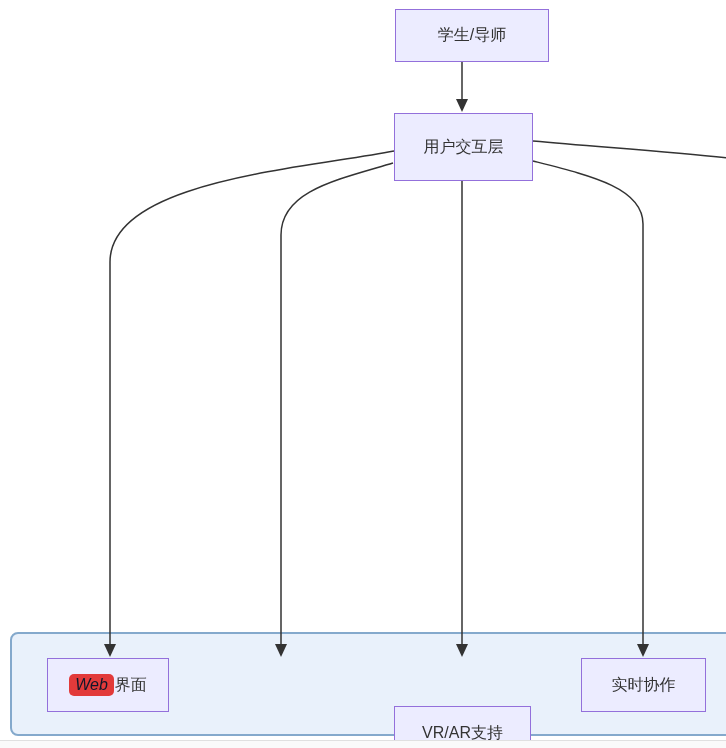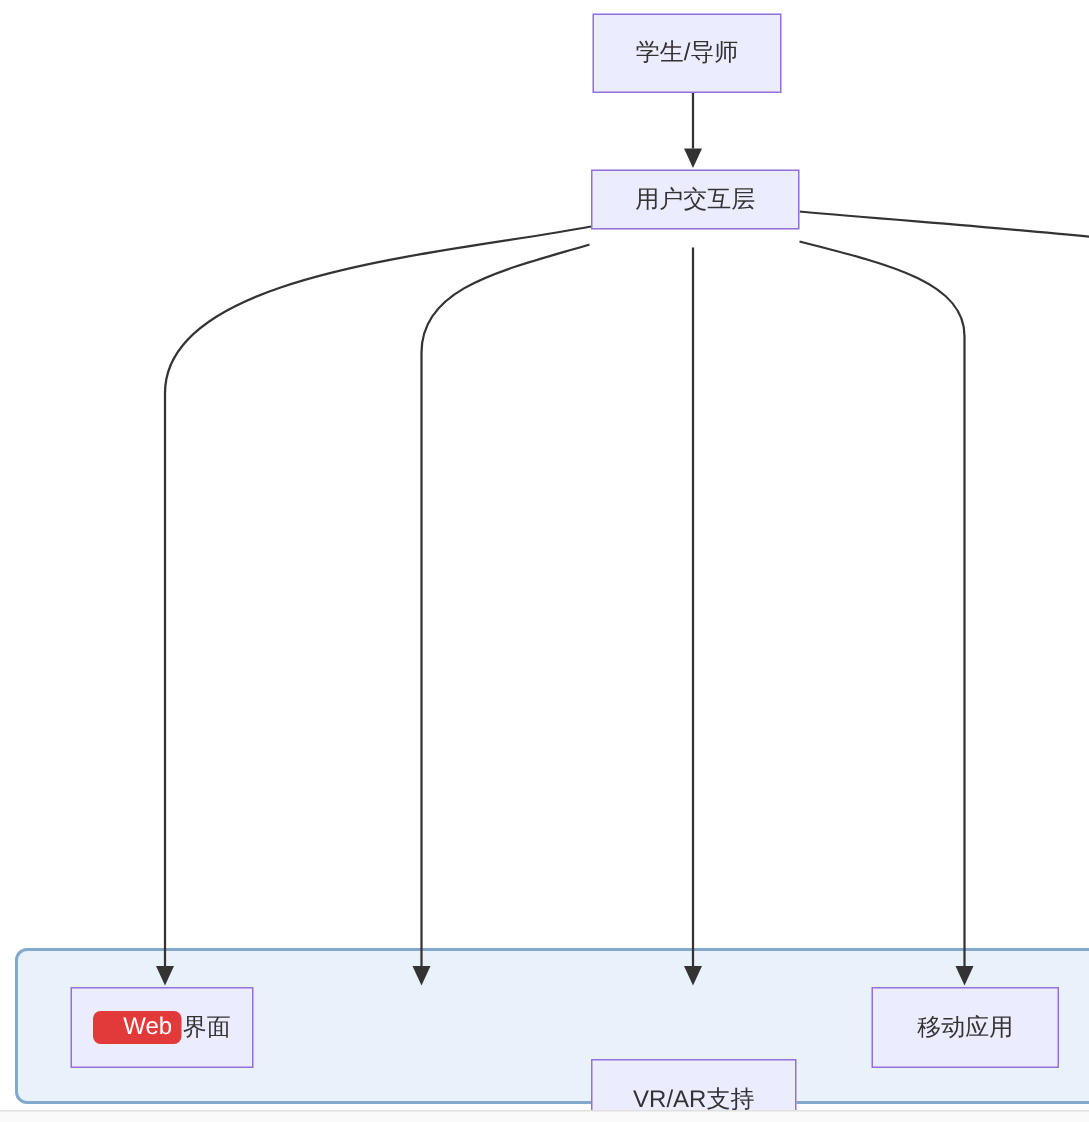--- a/index.html
+++ b/index.html
@@ -34,32 +34,33 @@
     box-sizing:border-box;
     background:#ECECFF;
     border:1.5px solid #9370DB;
     display:flex;
     align-items:center;
     justify-content:center;
     font-size:16px;
     color:#333333;
     white-space:nowrap;
   }
-  .n-student{left:395px;top:9px;width:126px;height:53px;}
-  .n-interaction{left:394px;top:113px;width:139px;height:40px;}
+  .n-student{left:395px;top:9px;width:154px;height:53px;}
+  .n-interaction{left:394px;top:113px;width:139px;height:68px;}
   .n-web{left:47px;top:658px;width:122px;height:54px;}
   .n-mobile{left:219px;top:658px;width:123px;height:54px;}
   .n-vr{left:394px;top:658px;width:137px;height:54px;margin-top:48px;}
   .n-realtime{left:581px;top:658px;width:125px;height:54px;}
   .web-badge{
     display:inline-block;
     background:#E23A3A;
-    color:#ffffff;
+    color:#0f172a;
+    font-style:italic;
     border-radius:5px;
-    padding:2px 6px 3px 20px;
+    padding:2px 6px 3px 6px;
     margin-right:1px;
     line-height:1.1;
   }
   .bottom-strip{
     position:absolute;
     left:0;top:740px;
     width:726px;height:8px;
     background:#FAFAFA;
     border-top:1px solid #E0E0E0;
   }
@@ -107,18 +108,18 @@
     <span class="web-badge">Web</span>
       <span>界面</span>
   </div>
 
 
   <div class="node n-vr">
     <span>VR/AR支持</span>
   </div>
 
   <div class="node n-realtime">
-    <span>移动应用</span>
+    <span>实时协作</span>
   </div>
 
   <div class="bottom-strip"></div>
 
 </div>
 
 </body></html>

